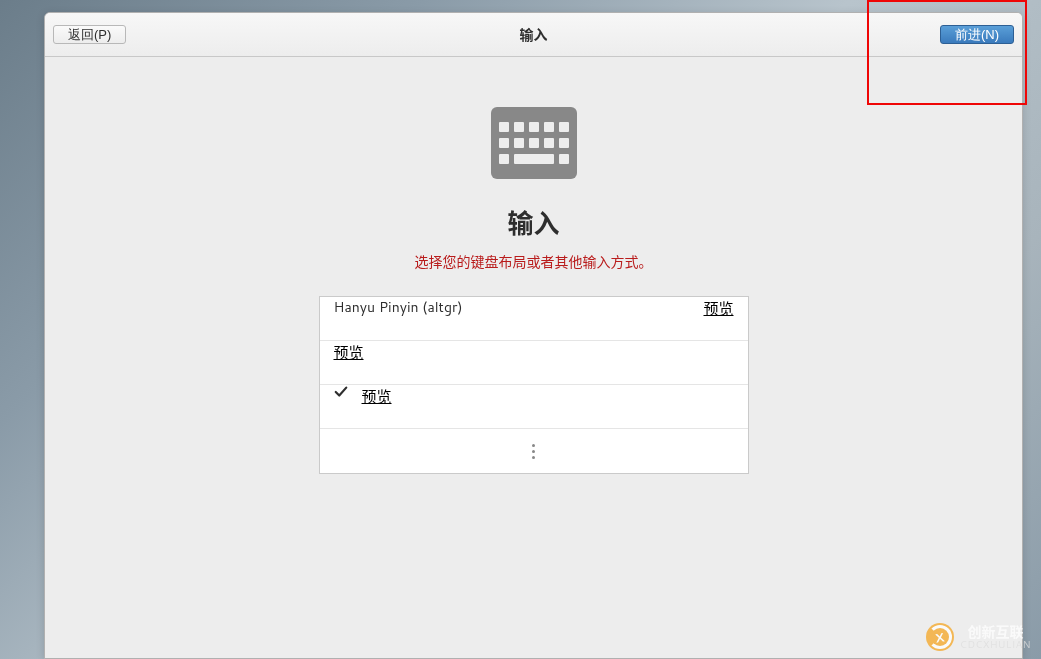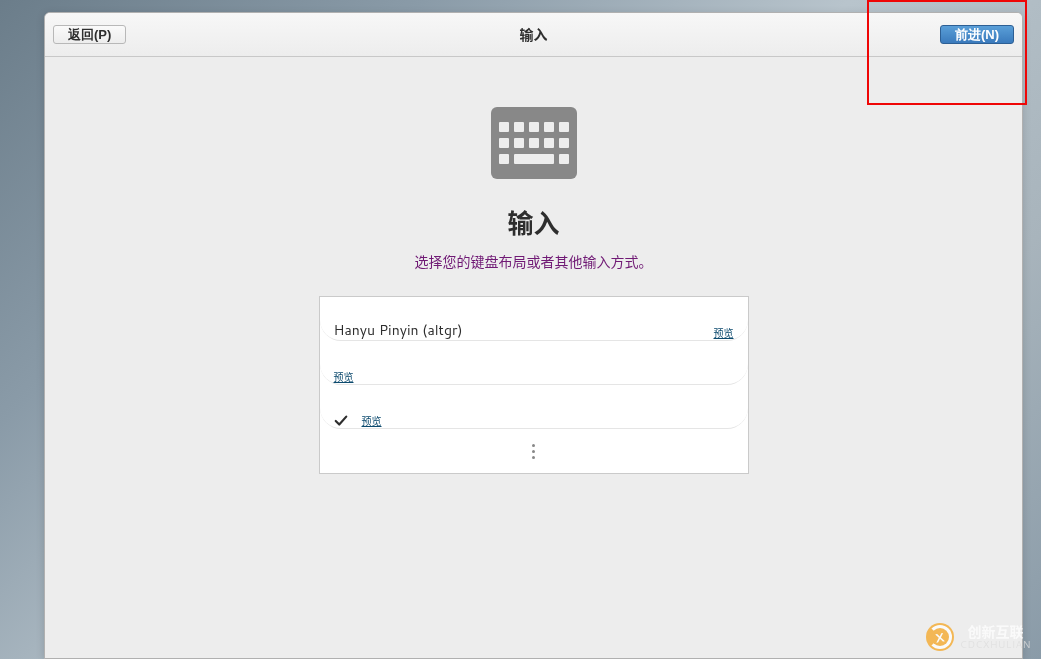--- a/index.html
+++ b/index.html
@@ -53,21 +53,20 @@
       display: inline-flex;
       align-items: center;
       justify-content: center;
       height: 19px;
       padding: 0 14px;
       font-size: 13px;
       border-radius: 3px;
       cursor: pointer;
       position: relative;
       z-index: 1;
-      font-weight: bold;
     }
     .btn-default {
       background: linear-gradient(to bottom, #fafafa, #ededed);
       border: 1px solid #b8b8b8;
       color: #2e2e2e;
     }
     .btn-primary {
       background: linear-gradient(to bottom, #5a9fd8, #3a7abc);
       border: 1px solid #2d5f94;
       color: #ffffff;
@@ -108,53 +107,52 @@
     }
     .page-title {
       margin-top: 24px;
       font-size: 26px;
       font-weight: bold;
       color: #2e2e2e;
     }
     .page-subtitle {
       margin-top: 10px;
       font-size: 14px;
-      color: #701a75;
+      color: #b91c1c;
     }
     .list-box {
       margin-top: 24px;
       width: 430px;
       border: 1px solid #cacaca;
       background: #ffffff;
     }
     .list-row {
       display: flex;
-      align-items: flex-end;
+      align-items: flex-start;
       height: 44px;
       padding: 0 14px;
       border-bottom: 1px solid #e5e5e5;
       font-size: 14px;
       color: #2e2e2e;
-      border-radius: 21px;
     }
     .list-row:last-child {
       border-bottom: none;
     }
     .list-label {
       flex: 1;
     }
     .check-icon {
       width: 14px;
       height: 14px;
       margin-right: 14px;
     }
     .preview-link {
-      color: #0c4a6e;
+      color: #000000;
       text-decoration: underline;
-      font-size: 10px;
+      font-size: 15px;
       cursor: pointer;
     }
     .more-row {
       display: flex;
       align-items: center;
       justify-content: center;
       height: 44px;
       cursor: pointer;
     }
     .dots {

